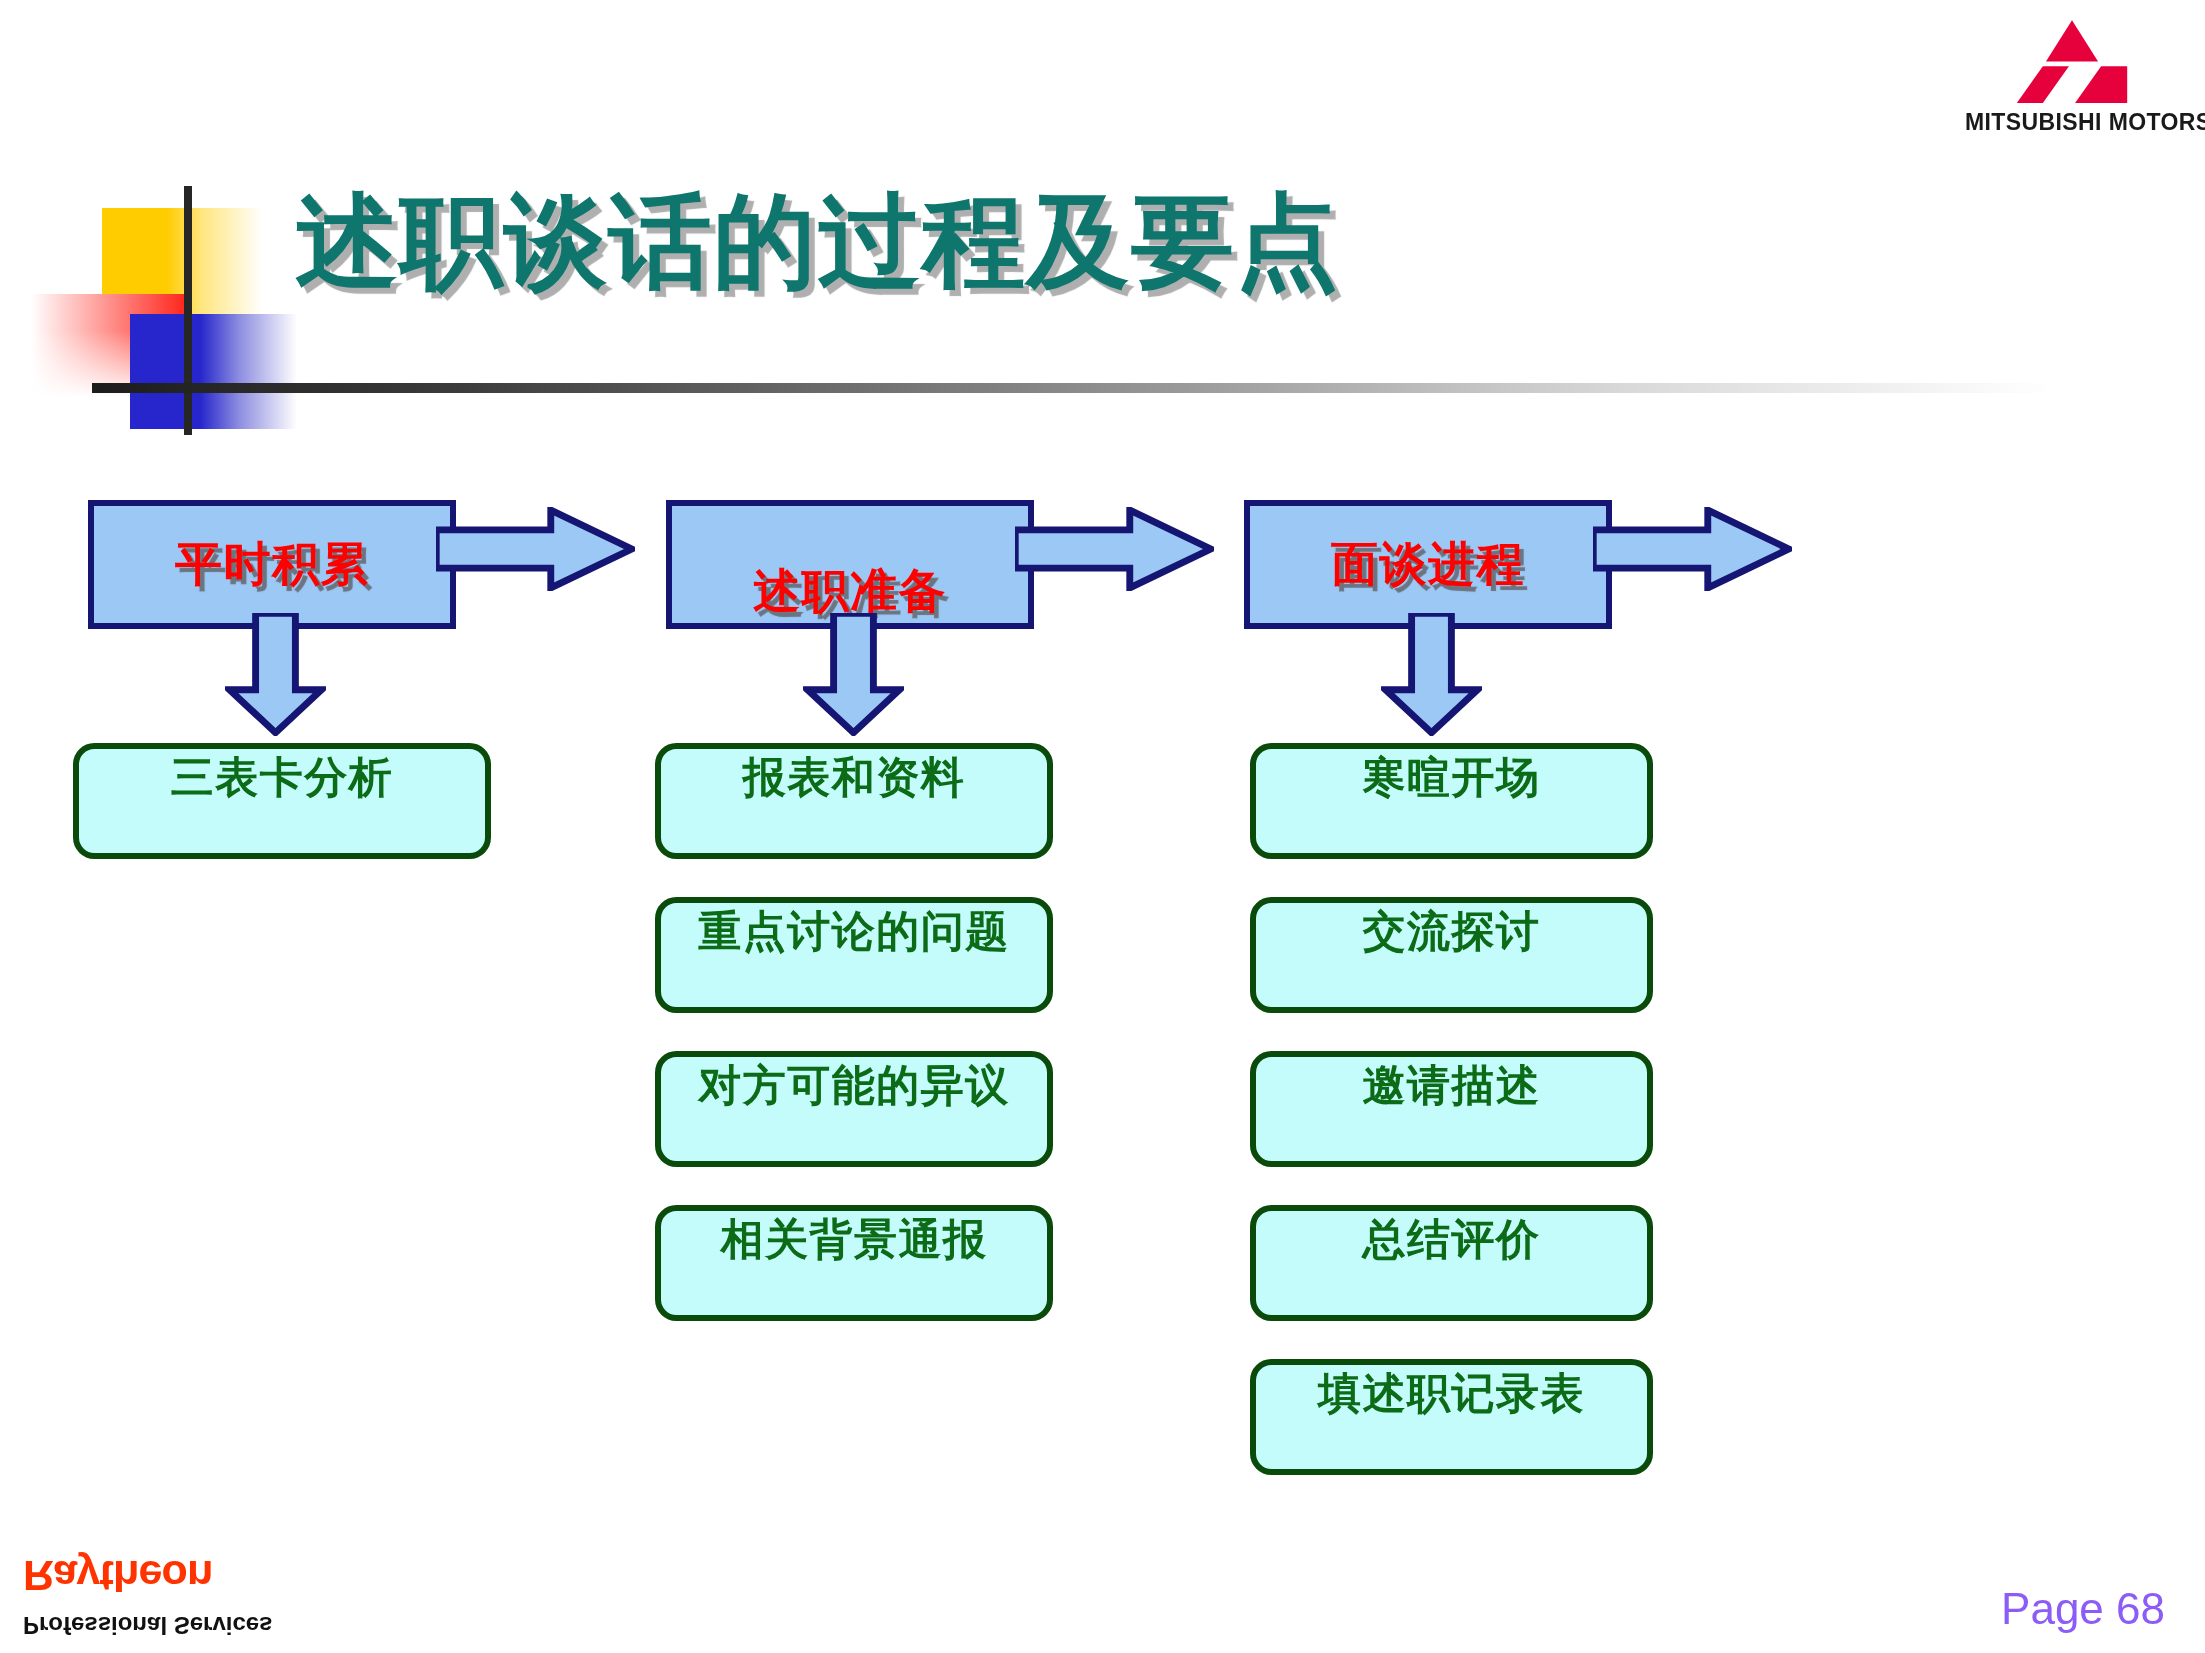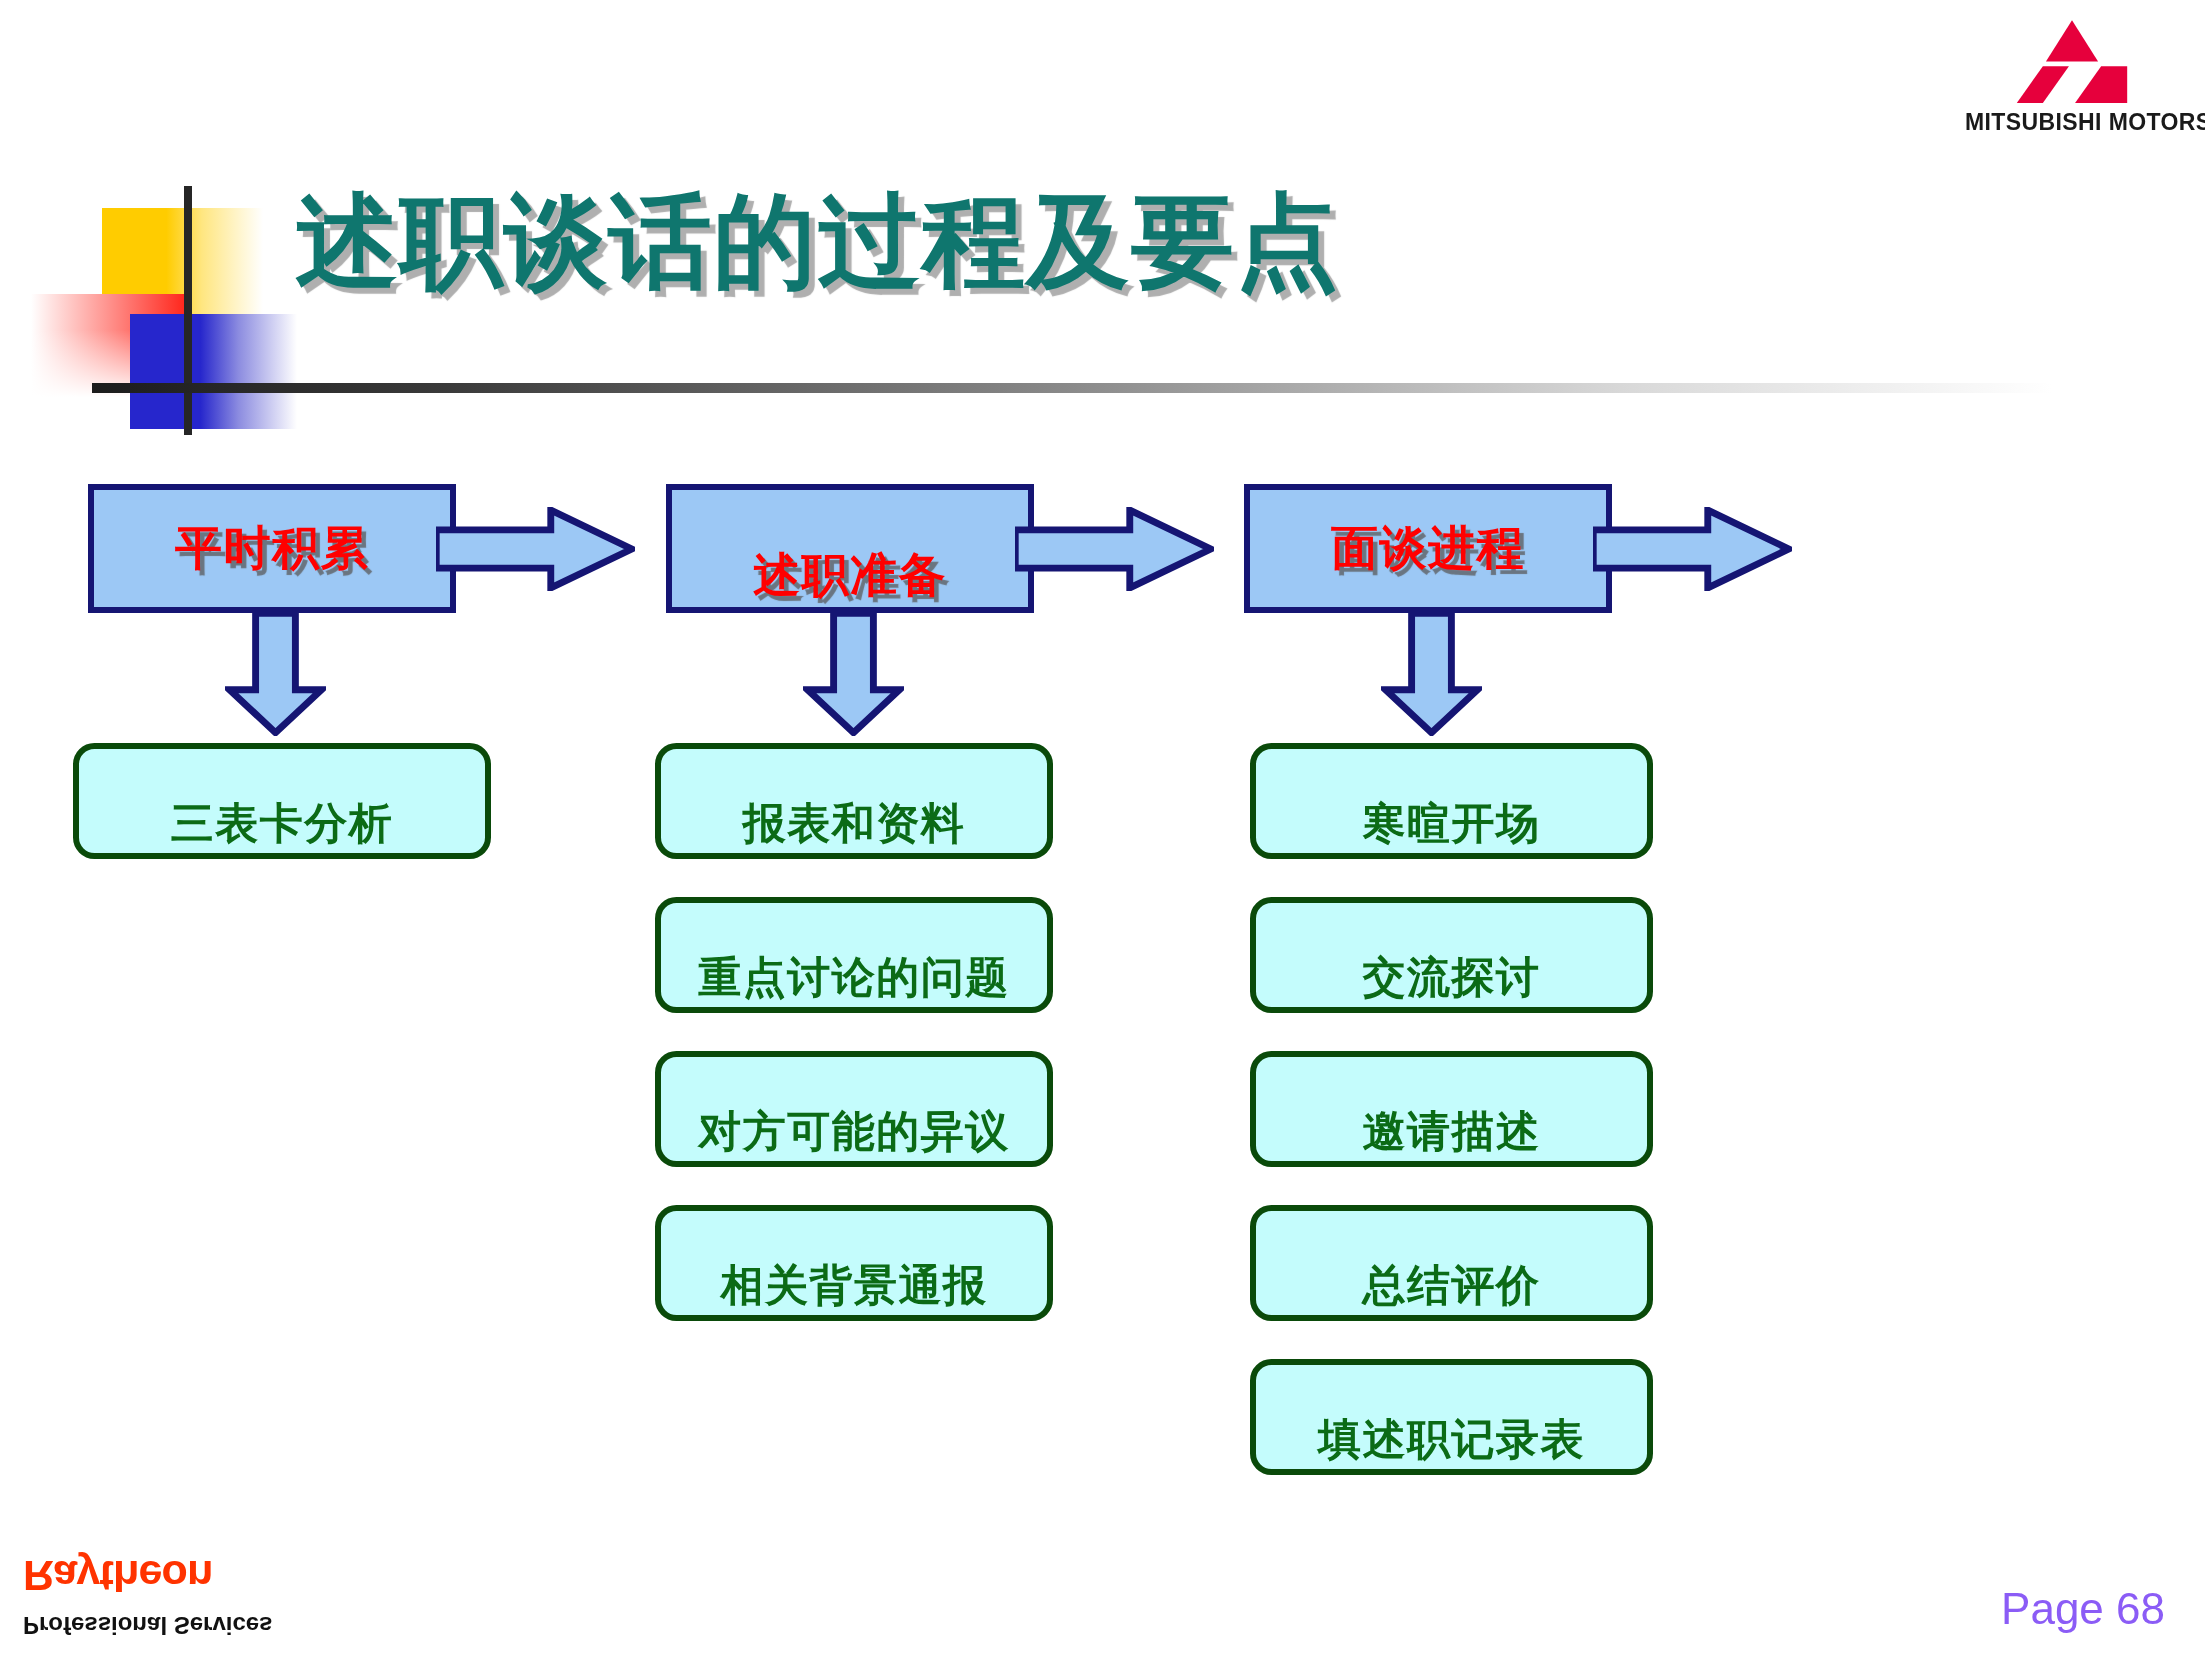--- a/index.html
+++ b/index.html
@@ -80,21 +80,21 @@
     letter-spacing: 1.5px;
     text-shadow: 6.1px 6.1px 0.8px rgba(110,110,110,0.55);
     white-space: nowrap;
   }
 
   
   .stage-row { position: absolute; left: 0; top: 0; width: 2205px; height: 1654px; }
 
   .stage-box {
     position: absolute;
-    top: 484px;
+    top: 500px;
     height: 129px;
     background: #9CC8F5;
     border: 6.9px solid #151573;
     box-sizing: border-box;
     display: flex;
     align-items: center;
     justify-content: center;
   }
   .stage-label {
     font-family: "DejaVu Sans", "Liberation Sans", sans-serif;
@@ -138,21 +138,21 @@
   .col-3 { left: 1250px; width: 403px; }
 
   .detail-box {
     height: 116px;
     margin-bottom: 38px;
     background: #C4FCFC;
     border: 6.1px solid #0A4A0A;
     border-radius: 21.4px;
     box-sizing: border-box;
     display: flex;
-    align-items: flex-end;
+    align-items: flex-start;
     justify-content: center;
   }
   .detail-label {
     font-family: "DejaVu Serif", "Liberation Serif", serif;
     font-weight: bold;
     font-size: 43px;
     color: #0B6B16;
     letter-spacing: 1.5px;
     white-space: nowrap;
   }

